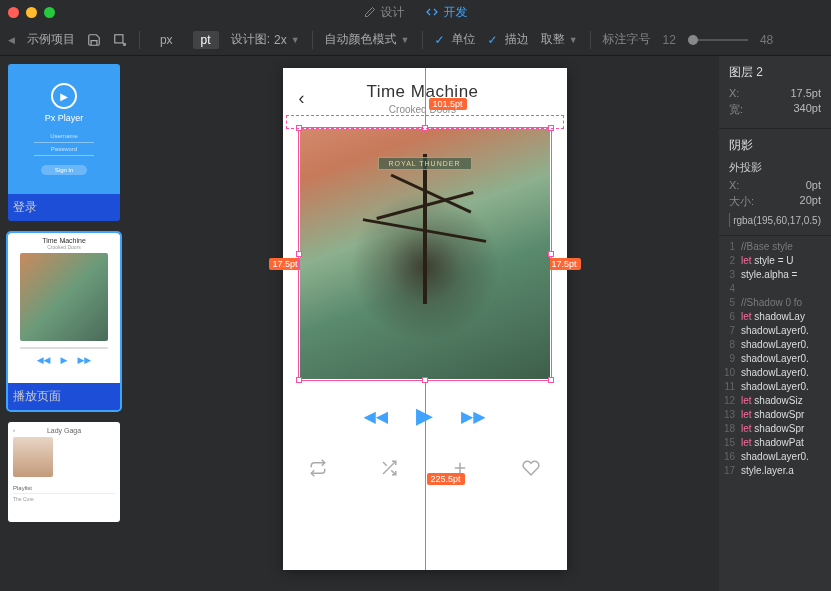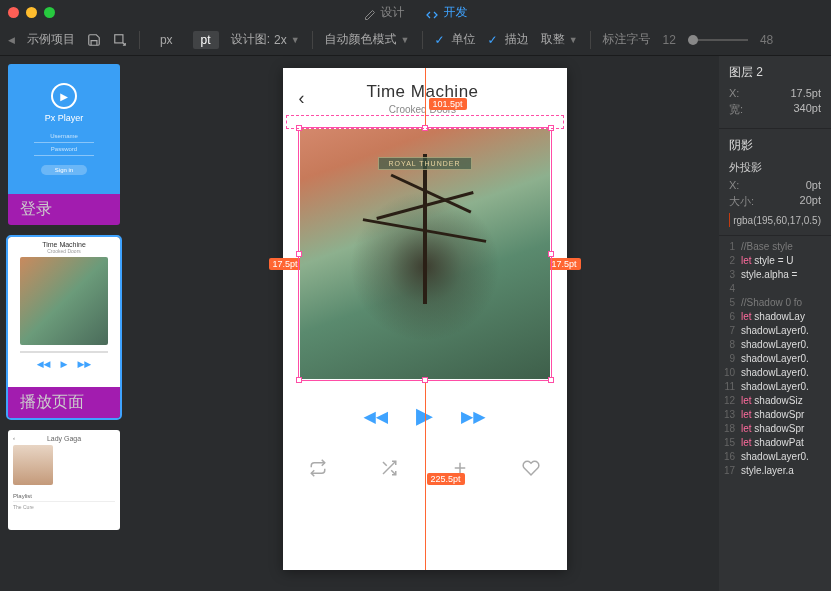--- a/index.html
+++ b/index.html
@@ -3,39 +3,39 @@
 <meta charset="utf-8">
 <style>
 *{margin:0;padding:0;box-sizing:border-box;font-family:-apple-system,BlinkMacSystemFont,"Segoe UI",sans-serif}
 body{width:831px;height:591px;background:#2a2c2e;color:#ccc;font-size:12px;overflow:hidden}
 .window{display:flex;flex-direction:column;height:100%}
 .titlebar{height:24px;background:#2a2c2e;display:flex;align-items:center;padding:0 8px;position:relative}
 .traffic{display:flex;gap:7px;align-items:center}
 .traffic span{width:11px;height:11px;border-radius:50%}
 .tl-r{background:#ff5f56}.tl-y{background:#ffbd2e}.tl-g{background:#27c93f}
 .tabs-top{position:absolute;left:50%;transform:translateX(-50%);display:flex;gap:20px;align-items:center}
-.tab-top{display:flex;align-items:flex-end;gap:5px;color:#888;cursor:pointer}
+.tab-top{display:flex;align-items:center;gap:5px;color:#888;cursor:pointer}
 .tab-top.active{color:#3fa3ff}
 .toolbar{height:32px;background:#2a2c2e;display:flex;align-items:center;padding:0 8px;gap:12px;border-bottom:1px solid #1a1b1c;font-size:12px;color:#aaa}
 .tb-sep{width:1px;height:18px;background:#444}
 .tb-item{display:flex;align-items:center;gap:4px;cursor:pointer}
 .tb-check{color:#3fa3ff;margin-right:3px}
 .unit-btn{padding:2px 8px;color:#aaa;cursor:pointer}
 .unit-btn.active{background:#414345;color:#fff;border-radius:2px}
 .chev{font-size:9px;color:#777}
 .slider-track{width:60px;height:2px;background:#555;position:relative}
 .slider-thumb{width:10px;height:10px;background:#888;border-radius:50%;position:absolute;top:-4px;left:0}
 .main{flex:1;display:flex;overflow:hidden}
 .sidebar{width:130px;background:#2a2c2e;padding:8px;overflow-y:auto;display:flex;flex-direction:column;gap:12px}
 .thumb{width:112px;border-radius:3px;overflow:hidden;cursor:pointer}
 .thumb.selected{outline:2px solid #3fa3ff}
 .thumb-img{width:100%;background:#3a9ff5;position:relative}
 .thumb1-img{height:130px;display:flex;flex-direction:column;align-items:center;justify-content:center;color:#fff}
 .play-circle{width:26px;height:26px;border:2px solid #fff;border-radius:50%;display:flex;align-items:center;justify-content:center;margin-bottom:4px}
-.thumb-label{background:#a21caf;color:#ccc;padding:5px 12px;font-size:16px}
+.thumb-label{background:#1d4ed8;color:#ccc;padding:5px 5px;font-size:12px}
 .thumb2-inner{background:#fff;height:150px;font-size:7px;color:#333;padding:5px 4px;display:flex;flex-direction:column;align-items:center}
 .thumb2-album{width:88px;height:88px;background:linear-gradient(135deg,#c98a5e,#6b9b7a,#4a6b5a);margin-top:3px;border-radius:2px}
 .thumb2-bar{width:88px;height:2px;background:#ddd;margin-top:6px}
 .thumb2-ctrl{display:flex;gap:10px;margin-top:6px;color:#3fa3ff;font-size:9px}
 .thumb3-inner{background:#fff;height:100px;padding:5px;font-size:7px;color:#666}
 .thumb3-av{width:40px;height:40px;background:linear-gradient(#e8d5c4,#c49a7a);border-radius:2px;margin-top:3px}
 .canvas{flex:1;background:#2a2c2e;display:flex;align-items:flex-start;justify-content:center;padding-top:12px;overflow:hidden}
 .artboard{width:284px;height:502px;background:#fff;position:relative;box-shadow:0 2px 12px rgba(0,0,0,.4)}
 .ab-header{display:flex;align-items:center;padding:14px 16px 0}
 .ab-back{font-size:18px;color:#333;cursor:pointer}

